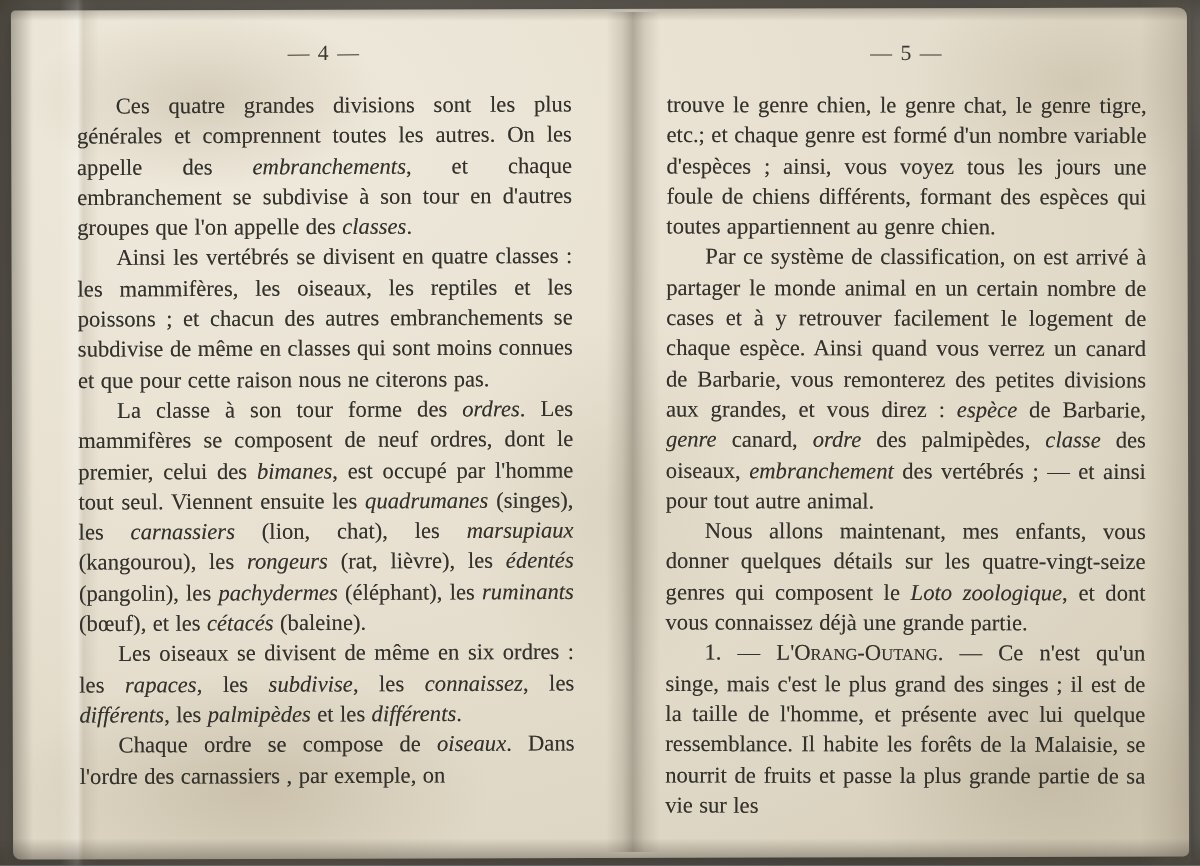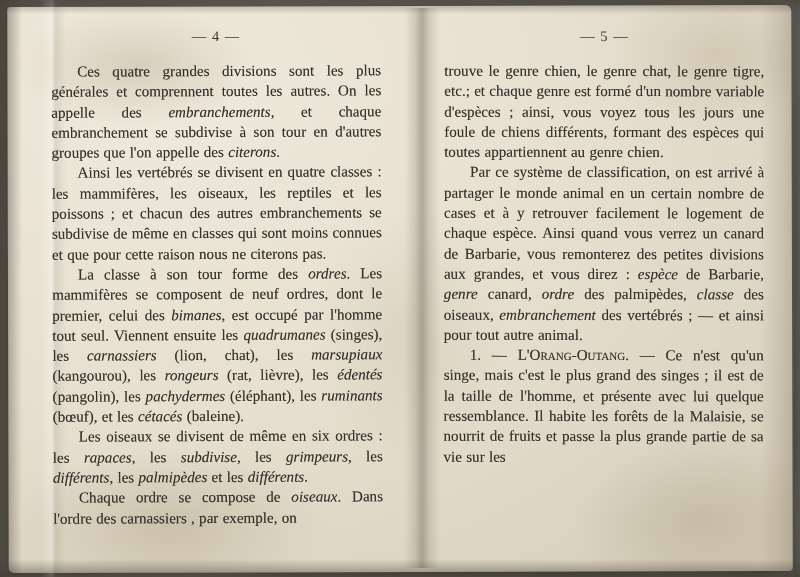--- a/index.html
+++ b/index.html
@@ -151,33 +151,34 @@
     <div class="stain e"></div>
   </div>
 
   <div class="crease left"></div>
   <div class="crease right"></div>
   <div class="gutter"></div>
 
   <div class="page-col left">
     <div class="folio">— 4 —</div>
     <div class="body-text">
-      <p>Ces quatre grandes divisions sont les plus générales et comprennent toutes les autres. On les appelle des <i>embranchements</i>, et chaque embranchement se subdivise à son tour en d'autres groupes que l'on appelle des <i>citerons</i>.</p>
+      <p>Ces quatre grandes divisions sont les plus générales et comprennent toutes les autres. On les appelle des <i>embranchements</i>, et chaque embranchement se subdivise à son tour en d'autres groupes que l'on appelle des <i>classes</i>.</p>
       <p>Ainsi les vertébrés se divisent en quatre classes : les mammifères, les oiseaux, les reptiles et les poissons ; et chacun des autres embranchements se subdivise de même en classes qui sont moins connues et que pour cette raison nous ne citerons pas.</p>
       <p>La classe à son tour forme des <i>ordres</i>. Les mammifères se composent de neuf ordres, dont le premier, celui des <i>bimanes</i>, est occupé par l'homme tout seul. Viennent ensuite les <i>quadrumanes</i> (singes), les <i>carnassiers</i> (lion, chat), les <i>marsupiaux</i> (kangourou), les <i>rongeurs</i> (rat, lièvre), les <i>édentés</i> (pangolin), les <i>pachydermes</i> (éléphant), les <i>ruminants</i> (bœuf), et les <i>cétacés</i> (baleine).</p>
-      <p>Les oiseaux se divisent de même en six ordres : les <i>rapaces</i>, les <i>subdivise</i>, les <i>grimpeurs</i>, les <i>différents</i>, les <i>palmipèdes</i> et les <i>différents</i>.</p>
+      <p>Les oiseaux se divisent de même en six ordres : les <i>rapaces</i>, les <i>subdivise</i>, les <i>connaissez</i>, les <i>différents</i>, les <i>palmipèdes</i> et les <i>différents</i>.</p>
       <p>Chaque ordre se compose de <i>oiseaux</i>. Dans l'ordre des carnassiers , par exemple, on</p>
     </div>
   </div>
 
   <div class="page-col right">
     <div class="folio">— 5 —</div>
     <div class="body-text">
       <p class="noindent">trouve le genre chien, le genre chat, le genre tigre, etc.; et chaque genre est formé d'un nombre variable d'espèces ; ainsi, vous voyez tous les jours une foule de chiens différents, formant des espèces qui toutes appartiennent au genre chien.</p>
       <p>Par ce système de classification, on est arrivé à partager le monde animal en un certain nombre de cases et à y retrouver facilement le logement de chaque espèce. Ainsi quand vous verrez un canard de Barbarie, vous remonterez des petites divisions aux grandes, et vous direz : <i>espèce</i> de Barbarie, <i>genre</i> canard, <i>ordre</i> des palmipèdes, <i>classe</i> des oiseaux, <i>embranchement</i> des vertébrés ; — et ainsi pour tout autre animal.</p>
+      <p>Nous allons maintenant, mes enfants, vous donner quelques détails sur les quatre-vingt-seize genres qui composent le <i>Loto zoologique</i>, et dont vous connaissez déjà une grande partie.</p>
       <p><span class="entry-title">1. — L'Orang-Outang.</span> — Ce n'est qu'un singe, mais c'est le plus grand des singes ; il est de la taille de l'homme, et présente avec lui quelque ressemblance. Il habite les forêts de la Malaisie, se nourrit de fruits et passe la plus grande partie de sa vie sur les</p>
     </div>
   </div>
 
   <div class="edge-left"></div>
   <div class="edge-top"></div>
   <div class="edge-bottom"></div>
 </div>
 
 </body></html>

